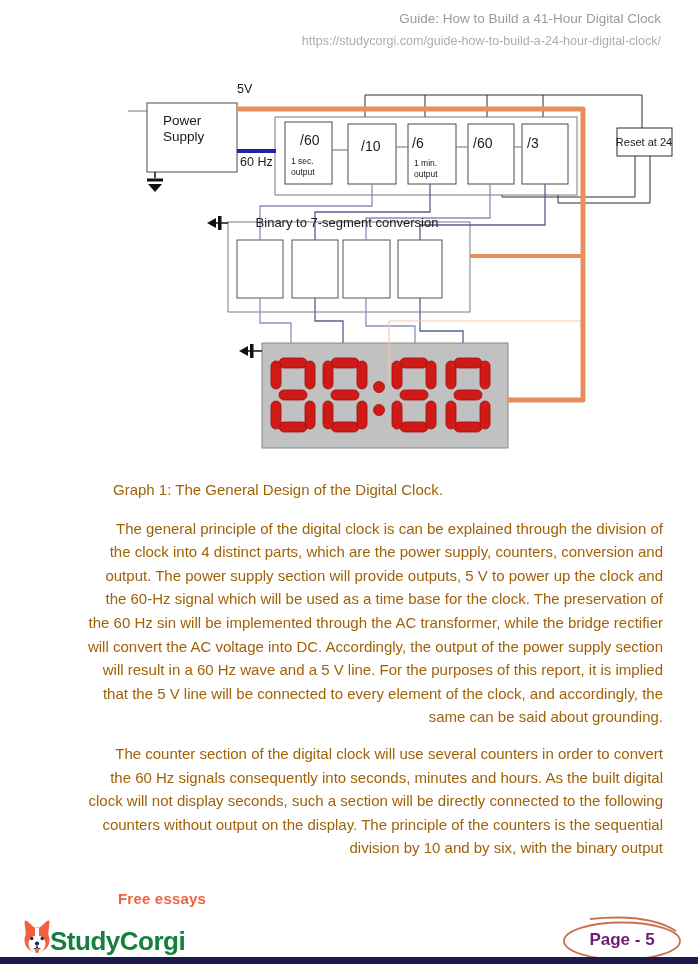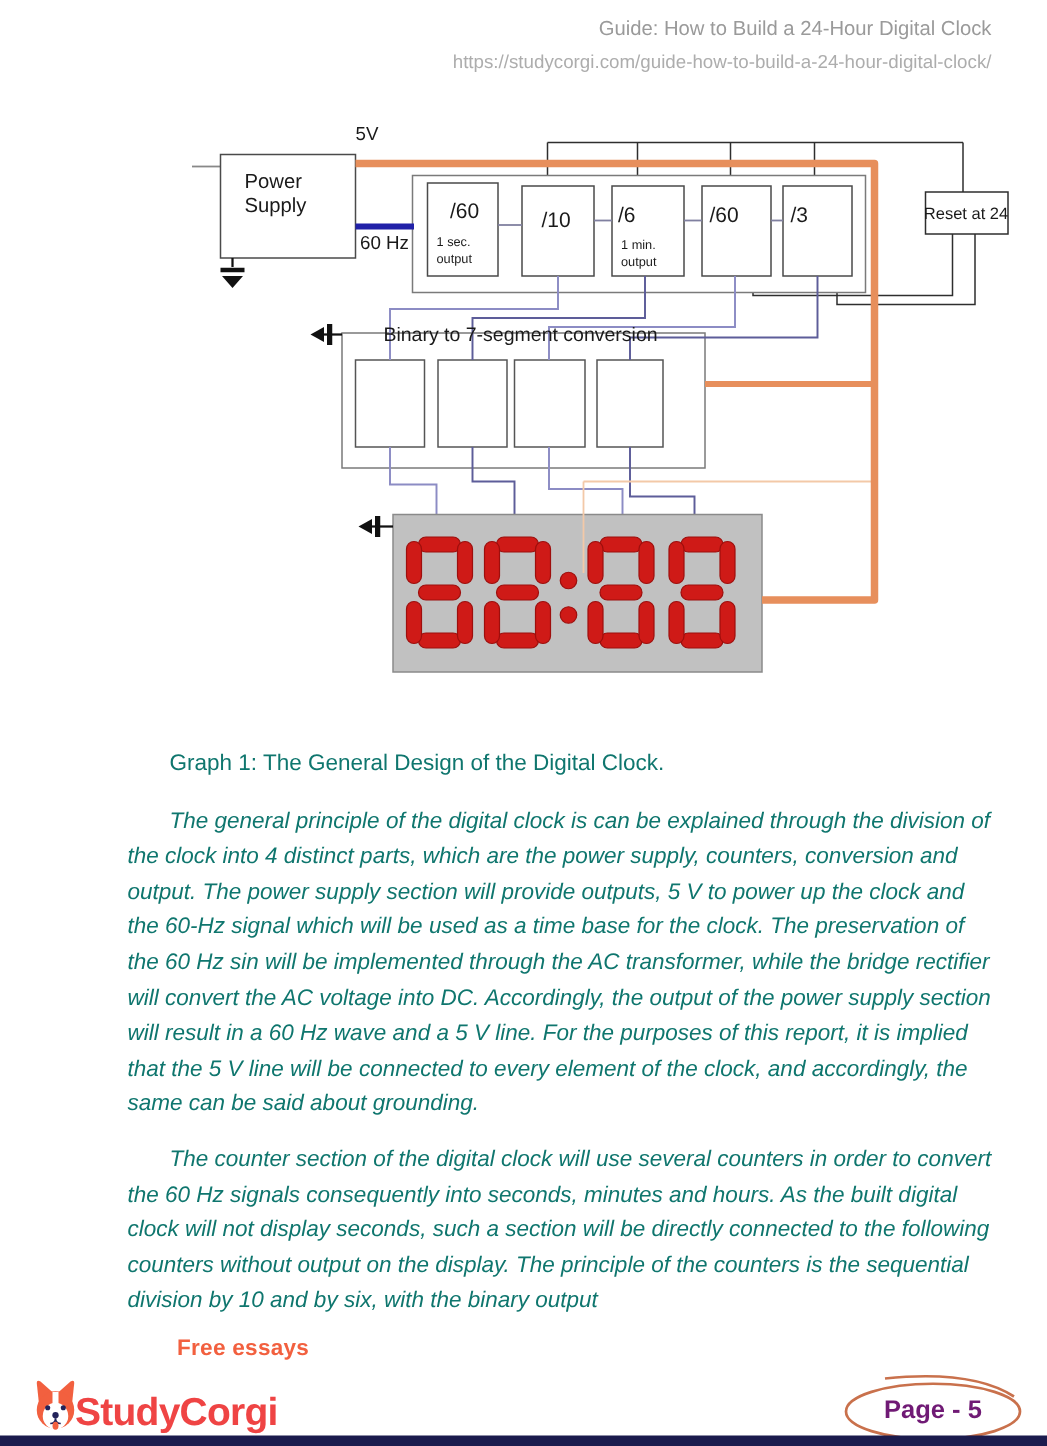--- a/index.html
+++ b/index.html
@@ -4,41 +4,41 @@
 <style>
   html,body{margin:0;padding:0;background:#e8e8e8;}
   .page{
     position:relative;width:698px;height:964px;background:#ffffff;
     font-family:"Liberation Sans", sans-serif;overflow:hidden;margin:0 auto;
   }
   .header{position:absolute;top:9px;right:37px;text-align:right;line-height:1.45;}
   .header-title{font-size:13.5px;color:#9a9a9a;}
   .header-url{font-size:12.5px;color:#adadad;margin-top:3px;margin-left:12px;}
   .diagram-svg{position:absolute;top:0;left:0;}
-  .body-text{position:absolute;left:85px;top:497px;width:578px;color:#0f766e;
+  .body-text{position:absolute;left:85px;top:478px;width:578px;color:#a16207;
     font-size:15px;line-height:23.6px;}
   .caption{margin:0 0 15px 0;text-indent:28px;}
-  .body-text p{margin:0 0 13px 0;text-indent:28px;text-align:left;font-style:italic;}
+  .body-text p{margin:0 0 13px 0;text-indent:28px;text-align:right;}
   .footer-svg{position:absolute;left:0;top:905px;}
   .free-essays{position:absolute;left:118px;top:890px;font-size:15px;font-weight:bold;
     color:#f2603f;letter-spacing:.2px;}
   .brand{position:absolute;left:50px;top:926px;font-size:26px;font-weight:bold;
-    color:#ef4444;letter-spacing:-0.5px;}
+    color:#15803d;letter-spacing:-0.5px;}
   .page-label{position:absolute;left:563px;top:930px;width:118px;text-align:center;
     font-size:17px;font-weight:bold;color:#701a75;}
   .bottom-bar{position:absolute;left:0;bottom:0;width:698px;height:7px;background:#1b1b4d;}
   svg text{font-family:"Liberation Sans", sans-serif;}
 </style>
 </head>
 <body>
 
 <div class="page">
 
   <div class="header">
-    <div class="header-title">Guide: How to Build a 24-Hour Digital Clock</div>
+    <div class="header-title">Guide: How to Build a 41-Hour Digital Clock</div>
     <div class="header-url">https://studycorgi.com/guide-how-to-build-a-24-hour-digital-clock/</div>
   </div>
 
   <svg class="diagram-svg" width="698" height="470" viewBox="0 0 698 470">
     <defs>
       <g id="seg8">
         <rect x="8" y="0" width="28" height="10" rx="5"></rect>
         <rect x="8" y="32" width="28" height="10" rx="5"></rect>
         <rect x="8" y="64" width="28" height="10" rx="5"></rect>
         <rect x="0" y="3" width="10" height="28" rx="5"></rect>

